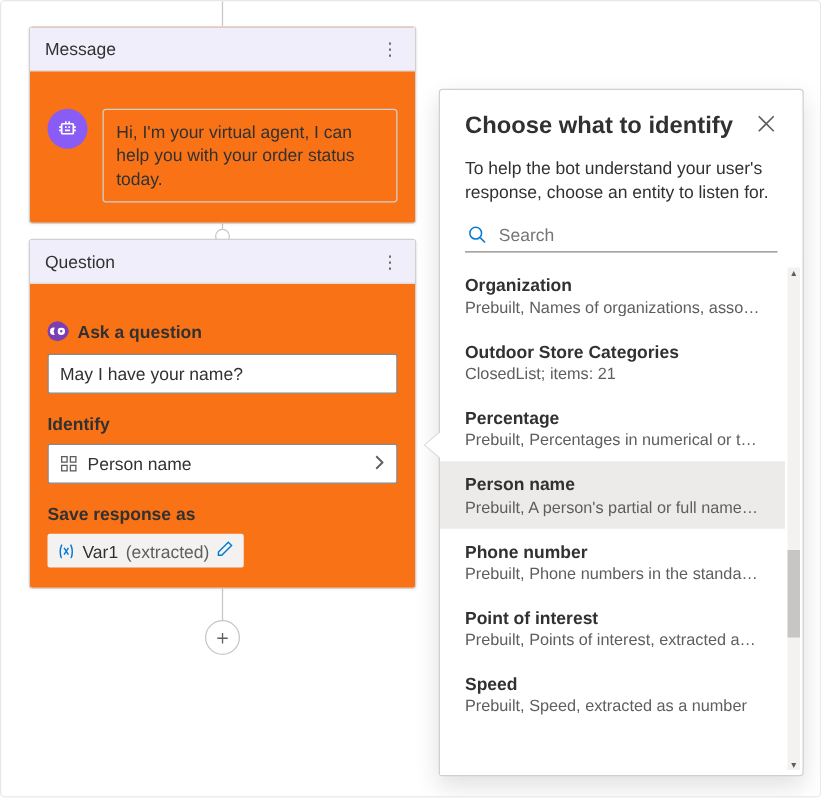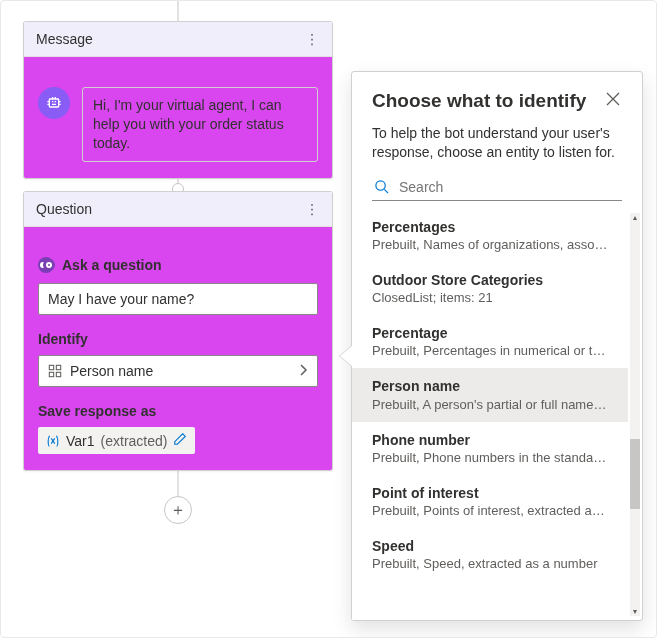--- a/index.html
+++ b/index.html
@@ -55,21 +55,21 @@
     display:flex; align-items:center; justify-content:center;
     color:#605e5c;
     cursor:pointer;
     font-size: 16px;
     font-weight: 300;
   }
 
   
   .card {
     position: relative;
-    background: #d946ef;
+    background: #f97316;
     border: 1px solid #d2d0ce;
     border-radius: 3px;
     box-shadow: 0 1px 2px rgba(0,0,0,0.05);
   }
   .card-header {
     background: #f1eefb;
     padding: 9px 12px;
     display: flex;
     align-items: center;
     justify-content: space-between;
@@ -303,21 +303,21 @@
       <svg viewBox="0 0 16 16">
           <circle cx="7" cy="7" r="5" stroke-width="1.3"></circle>
           <path d="M11 11l4 4" stroke-width="1.3"></path>
         </svg>
       <input placeholder="Search" style="">
     </div>
   </div>
   <div class="list-wrap">
     <div class="entity-list" id="entity-list">
         <div class="entity-item">
-          <div class="entity-name">Percentages</div>
+          <div class="entity-name">Organization</div>
           <div class="entity-desc">Prebuilt, Names of organizations, associations..</div>
         </div>
         <div class="entity-item">
           <div class="entity-name">Outdoor Store Categories</div>
           <div class="entity-desc">ClosedList; items: 21</div>
         </div>
         <div class="entity-item">
           <div class="entity-name">Percentage</div>
           <div class="entity-desc">Prebuilt, Percentages in numerical or text for...</div>
         </div>

